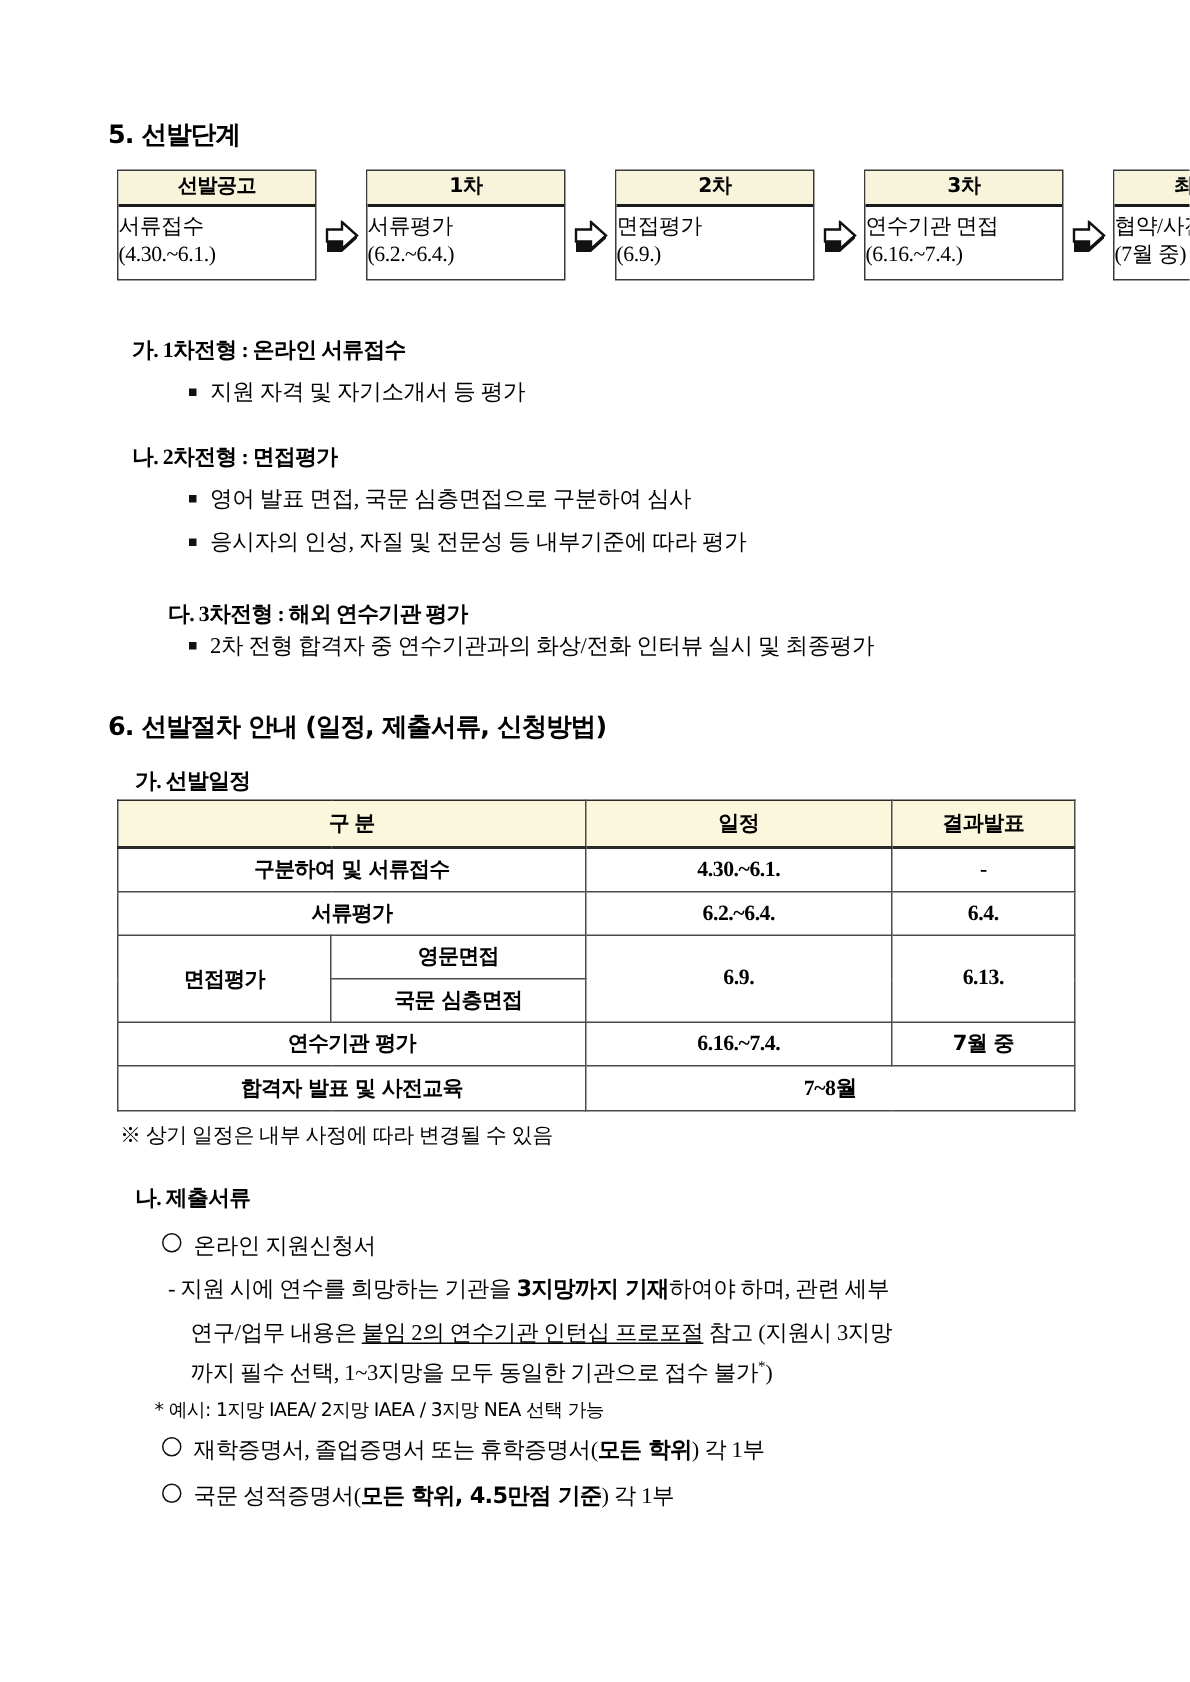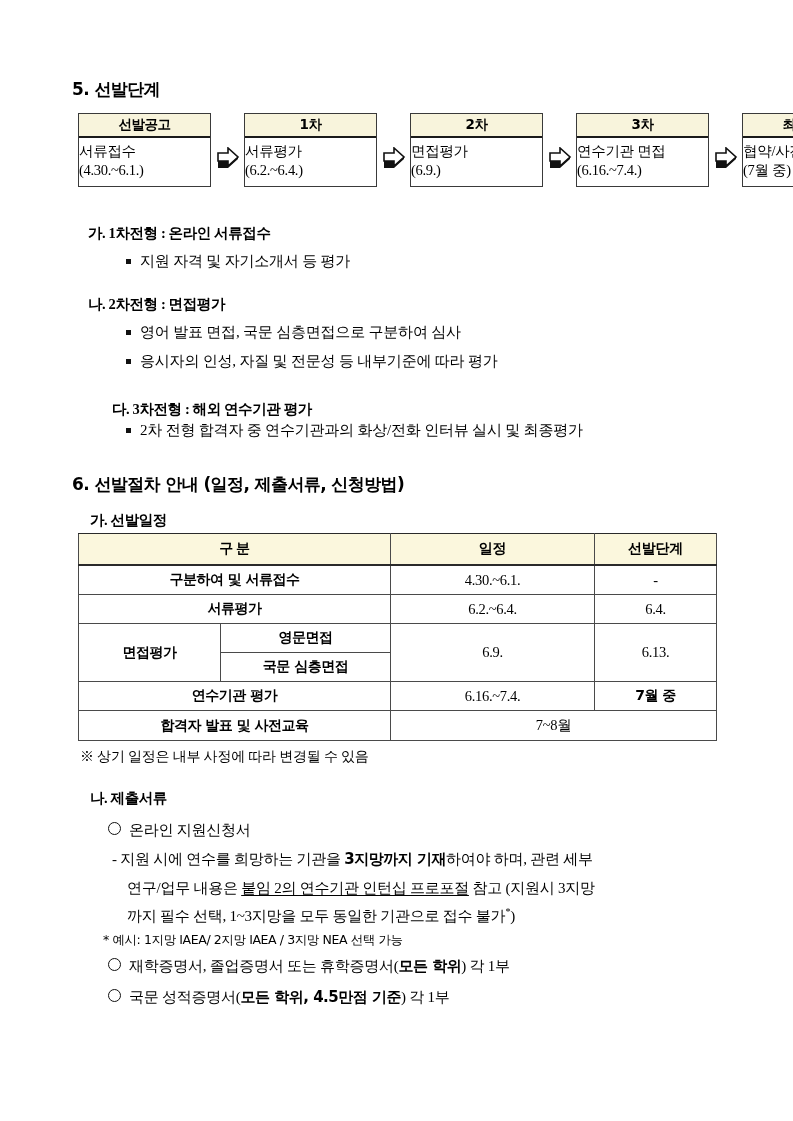--- a/index.html
+++ b/index.html
@@ -108,21 +108,21 @@
     border-collapse: collapse;
     table-layout: fixed;
   }
   .tbl td, .tbl th {
     border: 1px solid #4a4a4a;
     text-align: center;
     vertical-align: middle;
     font-size: 14.5px;
     letter-spacing: -0.3px;
     padding: 5px 2px;
-    font-weight: normal;
+    font-weight: bold;
   }
   .tbl .hd {
     background: #fbf7dd;
     font-family: Liberation Serif, serif;
     font-weight: bold;
     font-size: 14px;
     border-bottom: 2.4px solid #2a2a2a;
     padding: 6px 2px;
   }
   .tbl .bold {
@@ -260,21 +260,21 @@
     <colgroup>
       <col style="width:142px">
         <col style="width:170px">
         <col style="width:204px">
         <col style="width:122px">
     </colgroup>
     <tbody>
       <tr>
         <th class="hd outer-top" colspan="2">구 분</th>
         <th class="hd outer-top">일정</th>
-        <th class="hd outer-top">선발단계</th>
+        <th class="hd outer-top">결과발표</th>
       </tr>
       <tr>
         <td class="bold" colspan="2">구분하여 및 서류접수</td>
         <td>4.30.~6.1.</td>
         <td>-</td>
       </tr>
       <tr>
         <td class="bold" colspan="2">서류평가</td>
         <td>6.2.~6.4.</td>
         <td>6.4.</td>

